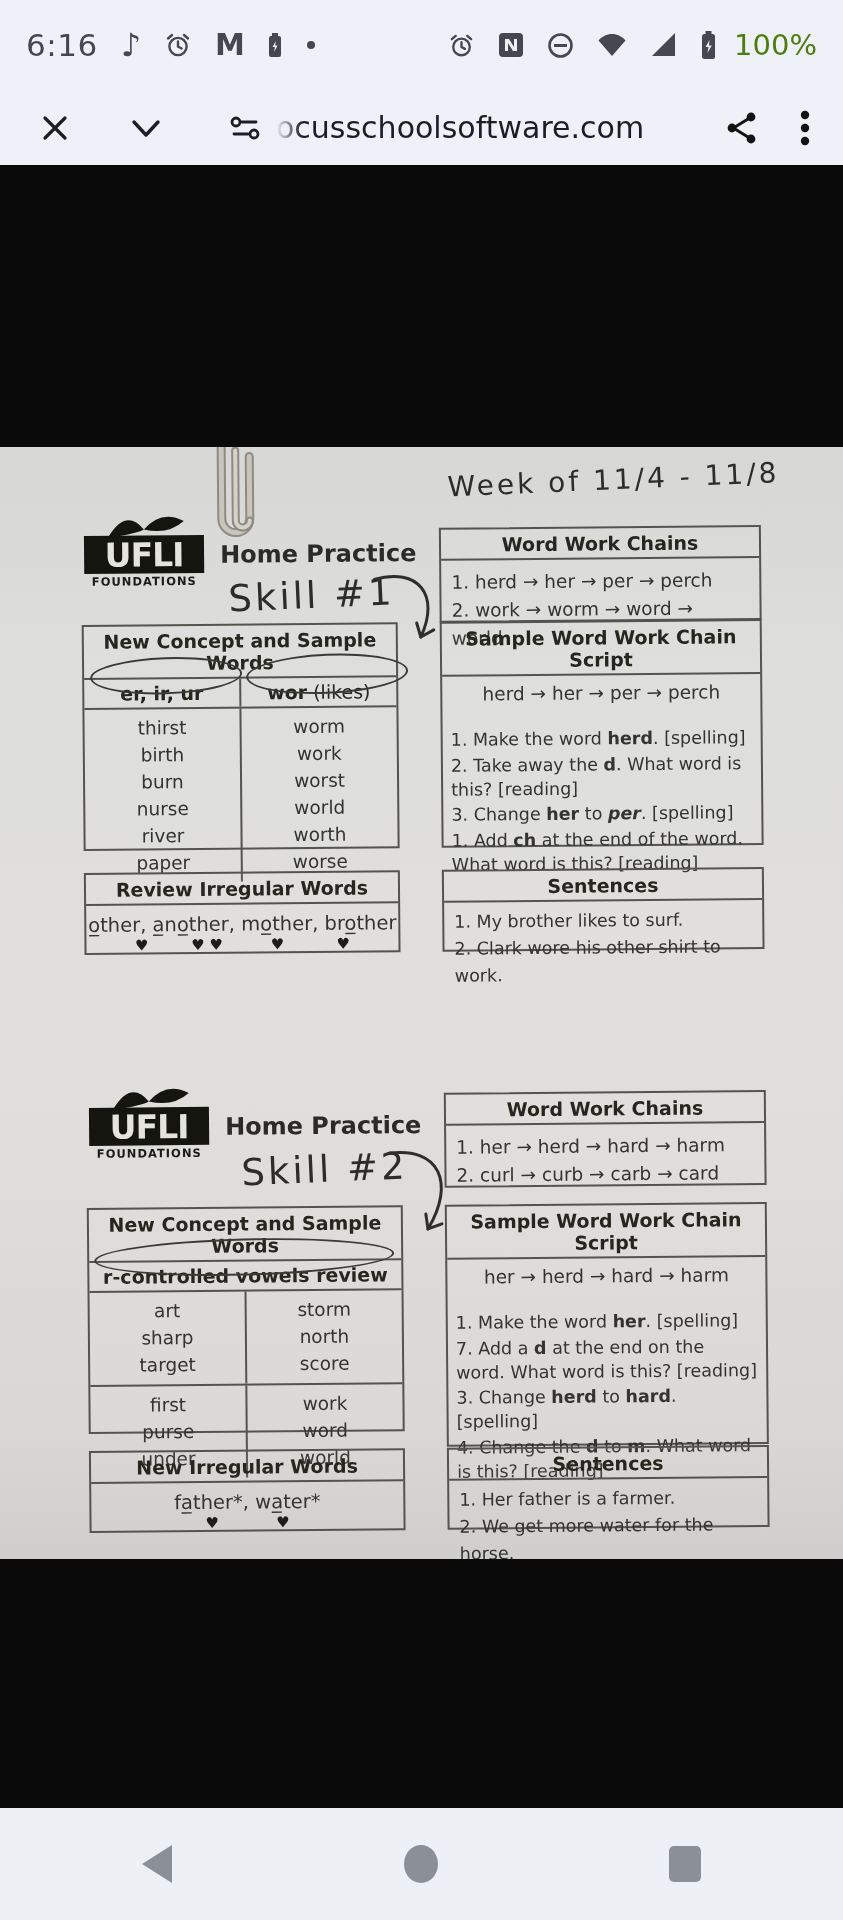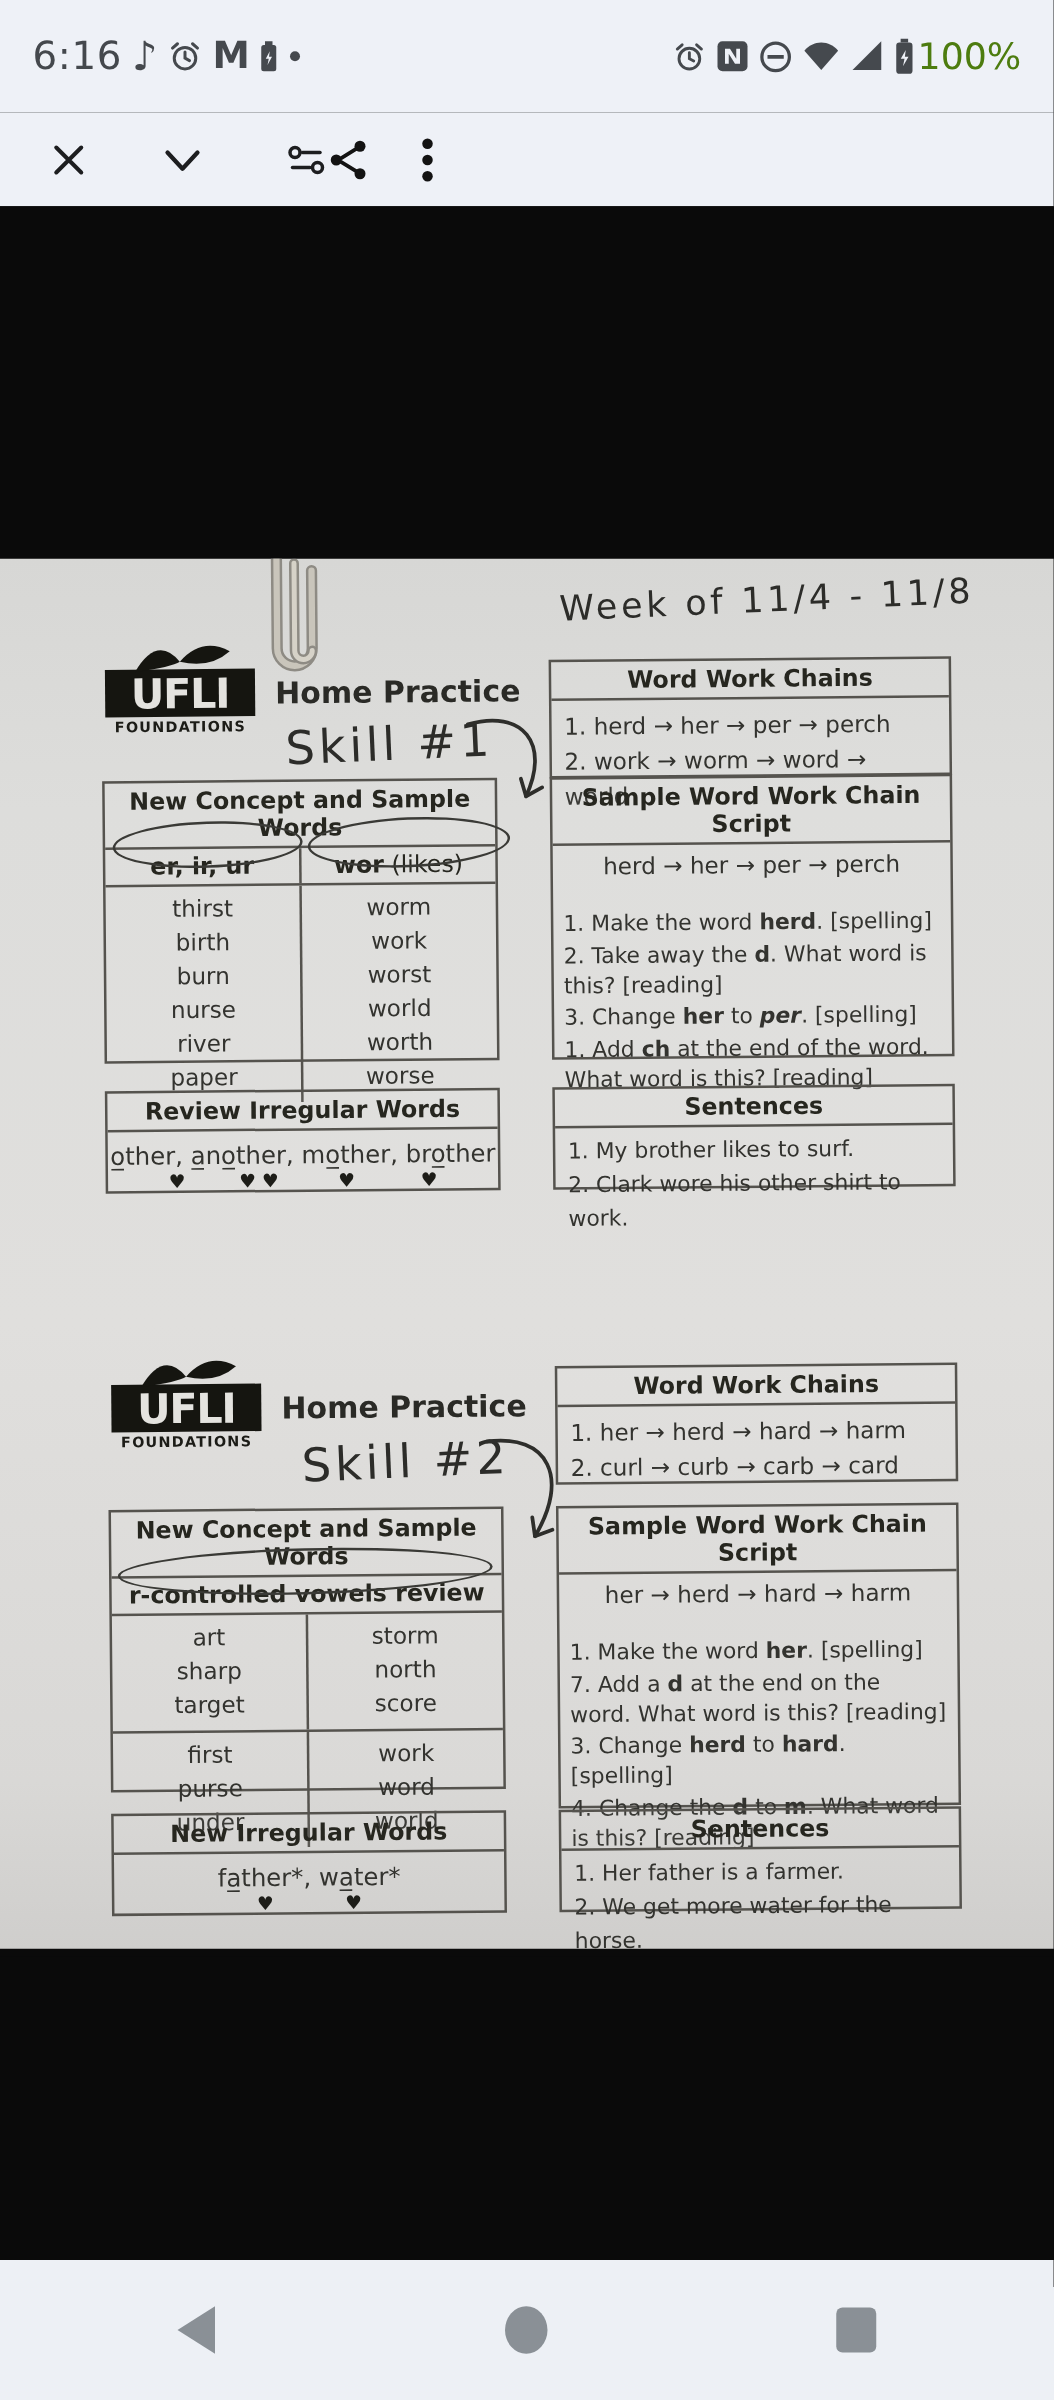--- a/index.html
+++ b/index.html
@@ -2,21 +2,21 @@
 <html><head>
 <meta charset="utf-8">
 <style>
   html,body{margin:0;padding:0;}
   body{width:843px;height:1920px;position:relative;background:#0a0a0a;
        font-family:"DejaVu Sans","Liberation Sans",sans-serif;overflow:hidden;}
 
   
   .statusbar{position:absolute;top:0;left:0;width:843px;height:90px;background:#eef1f7;
              display:flex;align-items:center;justify-content:space-between;padding:0 26px;box-sizing:border-box;}
-  .sb-left,.sb-right{display:flex;align-items:center;gap:8px;color:#45494e;justify-content:center;}
+  .sb-left,.sb-right{display:flex;align-items:center;gap:23px;color:#45494e;justify-content:center;}
   .sb-time{font-size:31px;color:#44484d;letter-spacing:.5px;}
   .sb-icon{display:inline-flex;align-items:center;justify-content:center;}
   .sb-icon svg{display:block;}
   .sb-pct{font-size:29px;color:#4d7c0f;margin-left:-6px;}
   .sb-note{font-size:32px;font-weight:700;color:#45494e;line-height:1;}
   .gmail-m{font-size:30px;font-weight:700;color:#45494e;line-height:1;letter-spacing:-1px;}
 
   .toolbar{position:absolute;top:90px;left:0;width:843px;height:75px;background:#eef1f7;
            display:flex;align-items:center;box-sizing:border-box;padding:0 24px;}
   .tb-icon{display:inline-flex;align-items:center;justify-content:center;color:#202124;}
@@ -174,20 +174,21 @@
   <span class="tb-icon tb-tune">
     <svg width="34" height="32" viewBox="0 0 34 32">
         <g stroke="#1d1e20" stroke-width="2.8" stroke-linecap="round" fill="none">
           <circle cx="8" cy="10" r="4"></circle>
           <path d="M14 10h14"></path>
           <path d="M6 22h14"></path>
           <circle cx="26" cy="22" r="4"></circle>
         </g>
       </svg>
   </span>
+  <span class="tb-url">ocusschoolsoftware.com</span>
   <span class="tb-icon tb-share">
     <svg width="34" height="36" viewBox="0 0 34 36">
         <g fill="#131313">
           <circle cx="26" cy="7" r="4.4"></circle>
           <circle cx="7" cy="18" r="4.4"></circle>
           <circle cx="26" cy="29" r="4.4"></circle>
           <path d="M8 16.5 25 6l1.6 2.6L9.6 19.1zM8 19.5 25 30l1.6-2.6L9.6 16.9z"></path>
         </g>
       </svg>
   </span>

